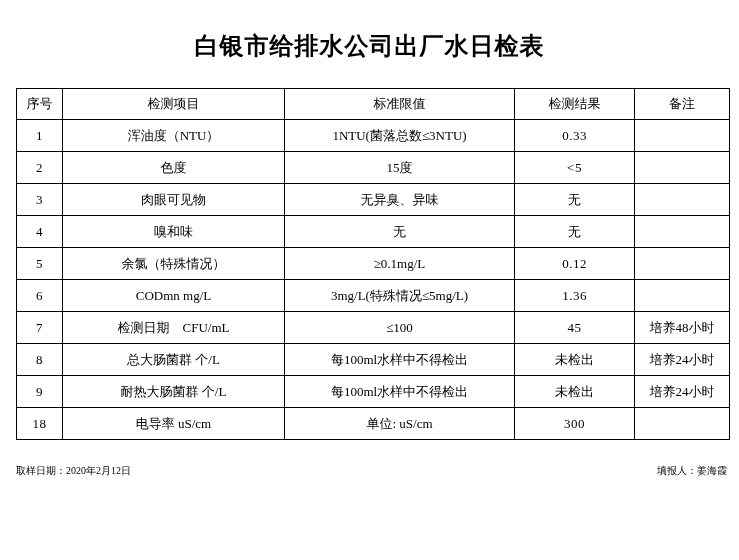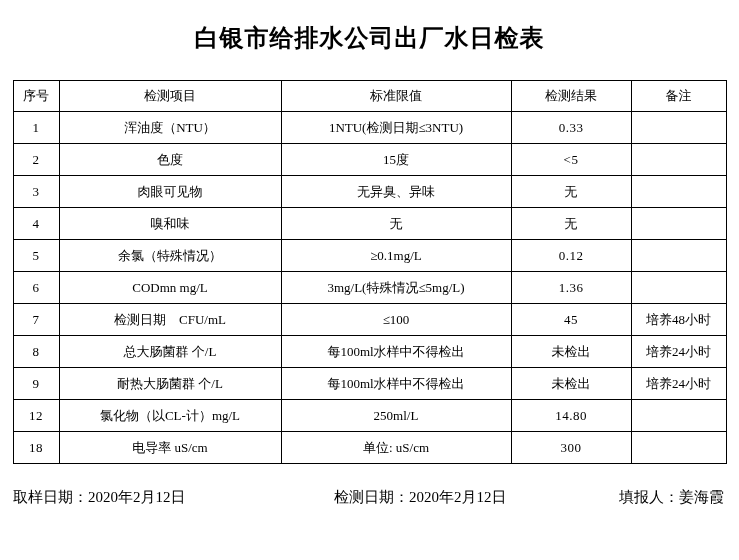--- a/index.html
+++ b/index.html
@@ -12,21 +12,21 @@
     background: #ffffff;
     font-family: "Liberation Serif", "DejaVu Serif", serif;
     color: #000000;
     overflow: hidden;
   }
   .page {
     position: relative;
     width: 739px;
     height: 560px;
     box-sizing: border-box;
-    padding: 8px;
+    padding: 16px;
   }
   .doc-title {
     text-align: center;
     font-size: 24px;
     font-weight: bold;
     letter-spacing: 1px;
     padding-top: 14px;
     padding-bottom: 12px;
     font-family: "Liberation Serif", "DejaVu Serif", serif;
   }
@@ -57,21 +57,21 @@
   col.c-note  { width: 95px; }
   .num {
     font-family: "Liberation Serif", "DejaVu Serif", serif;
     letter-spacing: 0.5px;
   }
   .footer {
     margin: 15px auto;
     width: 713px;
     display: flex;
     justify-content: space-between;
-    font-size: 15px;
+    font-size: 10px;
     padding-top: 9px;
     font-family: "Liberation Serif", "DejaVu Serif", serif;
     align-items: center;
   }
   .footer .f-mid {
     margin-left: 36px;
   }
   .footer .f-right {
     margin-right: 2px;
   }
@@ -97,21 +97,21 @@
         <td>检测项目</td>
         <td>标准限值</td>
         <td>检测结果</td>
         <td>备注</td>
       </tr>
     </thead>
     <tbody>
       <tr>
         <td class="num">1</td>
         <td>浑油度（NTU）</td>
-        <td>1NTU(检测日期≤3NTU)</td>
+        <td>1NTU(菌落总数≤3NTU)</td>
         <td class="num">0.33</td>
         <td></td>
       </tr>
       <tr>
         <td class="num">2</td>
         <td>色度</td>
         <td>15度</td>
         <td class="num">&lt;5</td>
         <td></td>
       </tr>
@@ -158,35 +158,27 @@
         <td>培养24小时</td>
       </tr>
       <tr>
         <td class="num">9</td>
         <td>耐热大肠菌群 个/L</td>
         <td>每100ml水样中不得检出</td>
         <td>未检出</td>
         <td>培养24小时</td>
       </tr>
       <tr>
-        <td class="num">12</td>
-        <td>氯化物（以CL-计）mg/L</td>
-        <td>250ml/L</td>
-        <td class="num">14.80</td>
-        <td></td>
-      </tr>
-      <tr>
         <td class="num">18</td>
         <td>电导率 uS/cm</td>
         <td>单位: uS/cm</td>
         <td class="num">300</td>
         <td></td>
       </tr>
     </tbody>
   </table>
 
   <div class="footer">
     <div class="f-left">取样日期：2020年2月12日</div>
-    <div class="f-mid">检测日期：2020年2月12日</div>
     <div class="f-right">填报人：姜海霞</div>
   </div>
 
 </div>
 
 </body></html>

